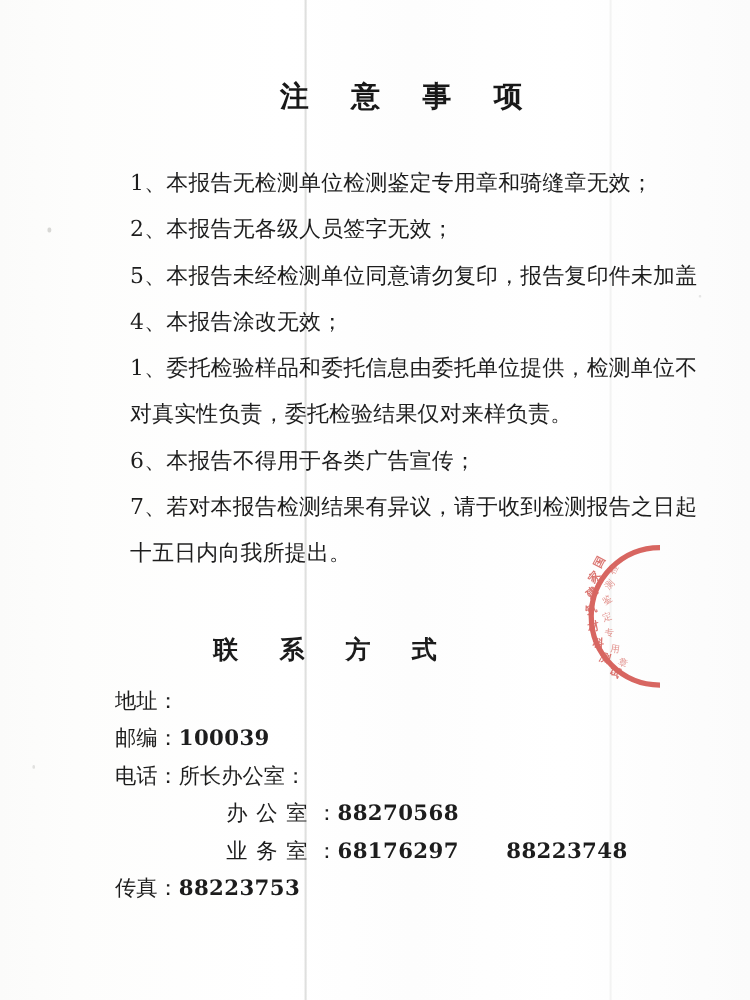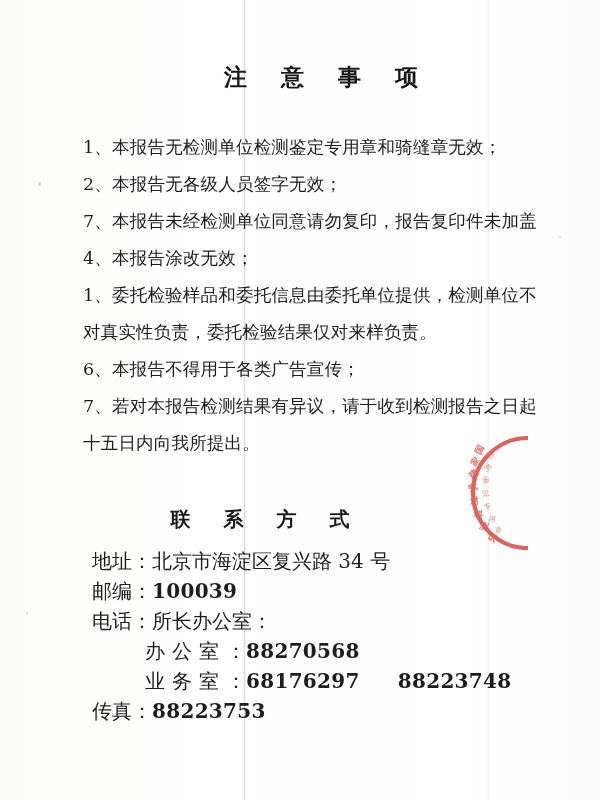--- a/index.html
+++ b/index.html
@@ -85,40 +85,40 @@
     letter-spacing: 13px;
     text-indent: 13px;
     color: #1b1b1b;
     font-family: "DejaVu Sans", "Liberation Sans", sans-serif;
   }
 
   
   .notes {
     position: absolute;
     top: 129px;
-    left: 83px;
+    left: 104px;
     width: 440px;
   }
   .note-line {
     font-size: 17.5px;
     line-height: 37px;
     color: #1d1d1d;
     white-space: nowrap;
     letter-spacing: .2px;
   }
 
   
   .contact {
     position: absolute;
     top: 546px;
     left: 92px;
     width: 460px;
   }
   .contact-row {
-    font-size: 20px;
+    font-size: 17px;
     line-height: 30px;
     color: #1d1d1d;
     white-space: nowrap;
     display: flex;
     align-items: baseline;
   }
   .contact-row .label {
     display: inline-block;
   }
   .contact-row.indented .label {
@@ -128,20 +128,21 @@
     font-weight: bold;
     font-family: "DejaVu Serif", "Liberation Serif", serif;
     letter-spacing: .3px;
     text-align: center;
   }
   .contact-row .value.extra {
     padding-left: 38px;
   }
   .spaced {
     letter-spacing: 7px;
+    margin-left: 36px;
   }
 
   
   .seal {
     position: absolute;
     top: 418px;
     left: 462px;
     width: 150px;
     height: 150px;
     pointer-events: none;
@@ -157,21 +158,21 @@
   <div class="fold-line secondary"></div>
   <div class="speck" style="left:38px; top:182px; width:3px; height:4px;"></div>
   <div class="speck" style="left:26px; top:612px; width:2px; height:3px; opacity:.4;"></div>
   <div class="speck" style="left:559px; top:236px; width:2px; height:2px; opacity:.35;"></div>
 
   <div class="doc-title">注 意 事 项</div>
 
   <div class="notes">
     <div class="note-line">1、本报告无检测单位检测鉴定专用章和骑缝章无效；</div>
     <div class="note-line">2、本报告无各级人员签字无效；</div>
-    <div class="note-line">7、本报告未经检测单位同意请勿复印，报告复印件未加盖</div>
+    <div class="note-line">5、本报告未经检测单位同意请勿复印，报告复印件未加盖</div>
     <div class="note-line">4、本报告涂改无效；</div>
     <div class="note-line">1、委托检验样品和委托信息由委托单位提供，检测单位不</div>
     <div class="note-line">对真实性负责，委托检验结果仅对来样负责。</div>
     <div class="note-line">6、本报告不得用于各类广告宣传；</div>
     <div class="note-line">7、若对本报告检测结果有异议，请于收到检测报告之日起</div>
     <div class="note-line">十五日内向我所提出。</div>
   </div>
 
   <div class="seal">
     <svg width="150" height="150" viewBox="0 0 150 150" xmlns="http://www.w3.org/2000/svg">
@@ -212,21 +213,20 @@
       </g>
     </svg>
   </div>
 
   <div class="section-title">联 系 方 式</div>
 
   <div class="contact">
 
     <div class="contact-row">
       <span class="label">地址：</span>
-      <span>北京市海淀区复兴路 34 号</span>
     </div>
 
     <div class="contact-row">
       <span class="label">邮编：</span>
       <span class="value">100039</span>
     </div>
 
     <div class="contact-row">
       <span class="label">电话：所长办公室：</span>
     </div>

